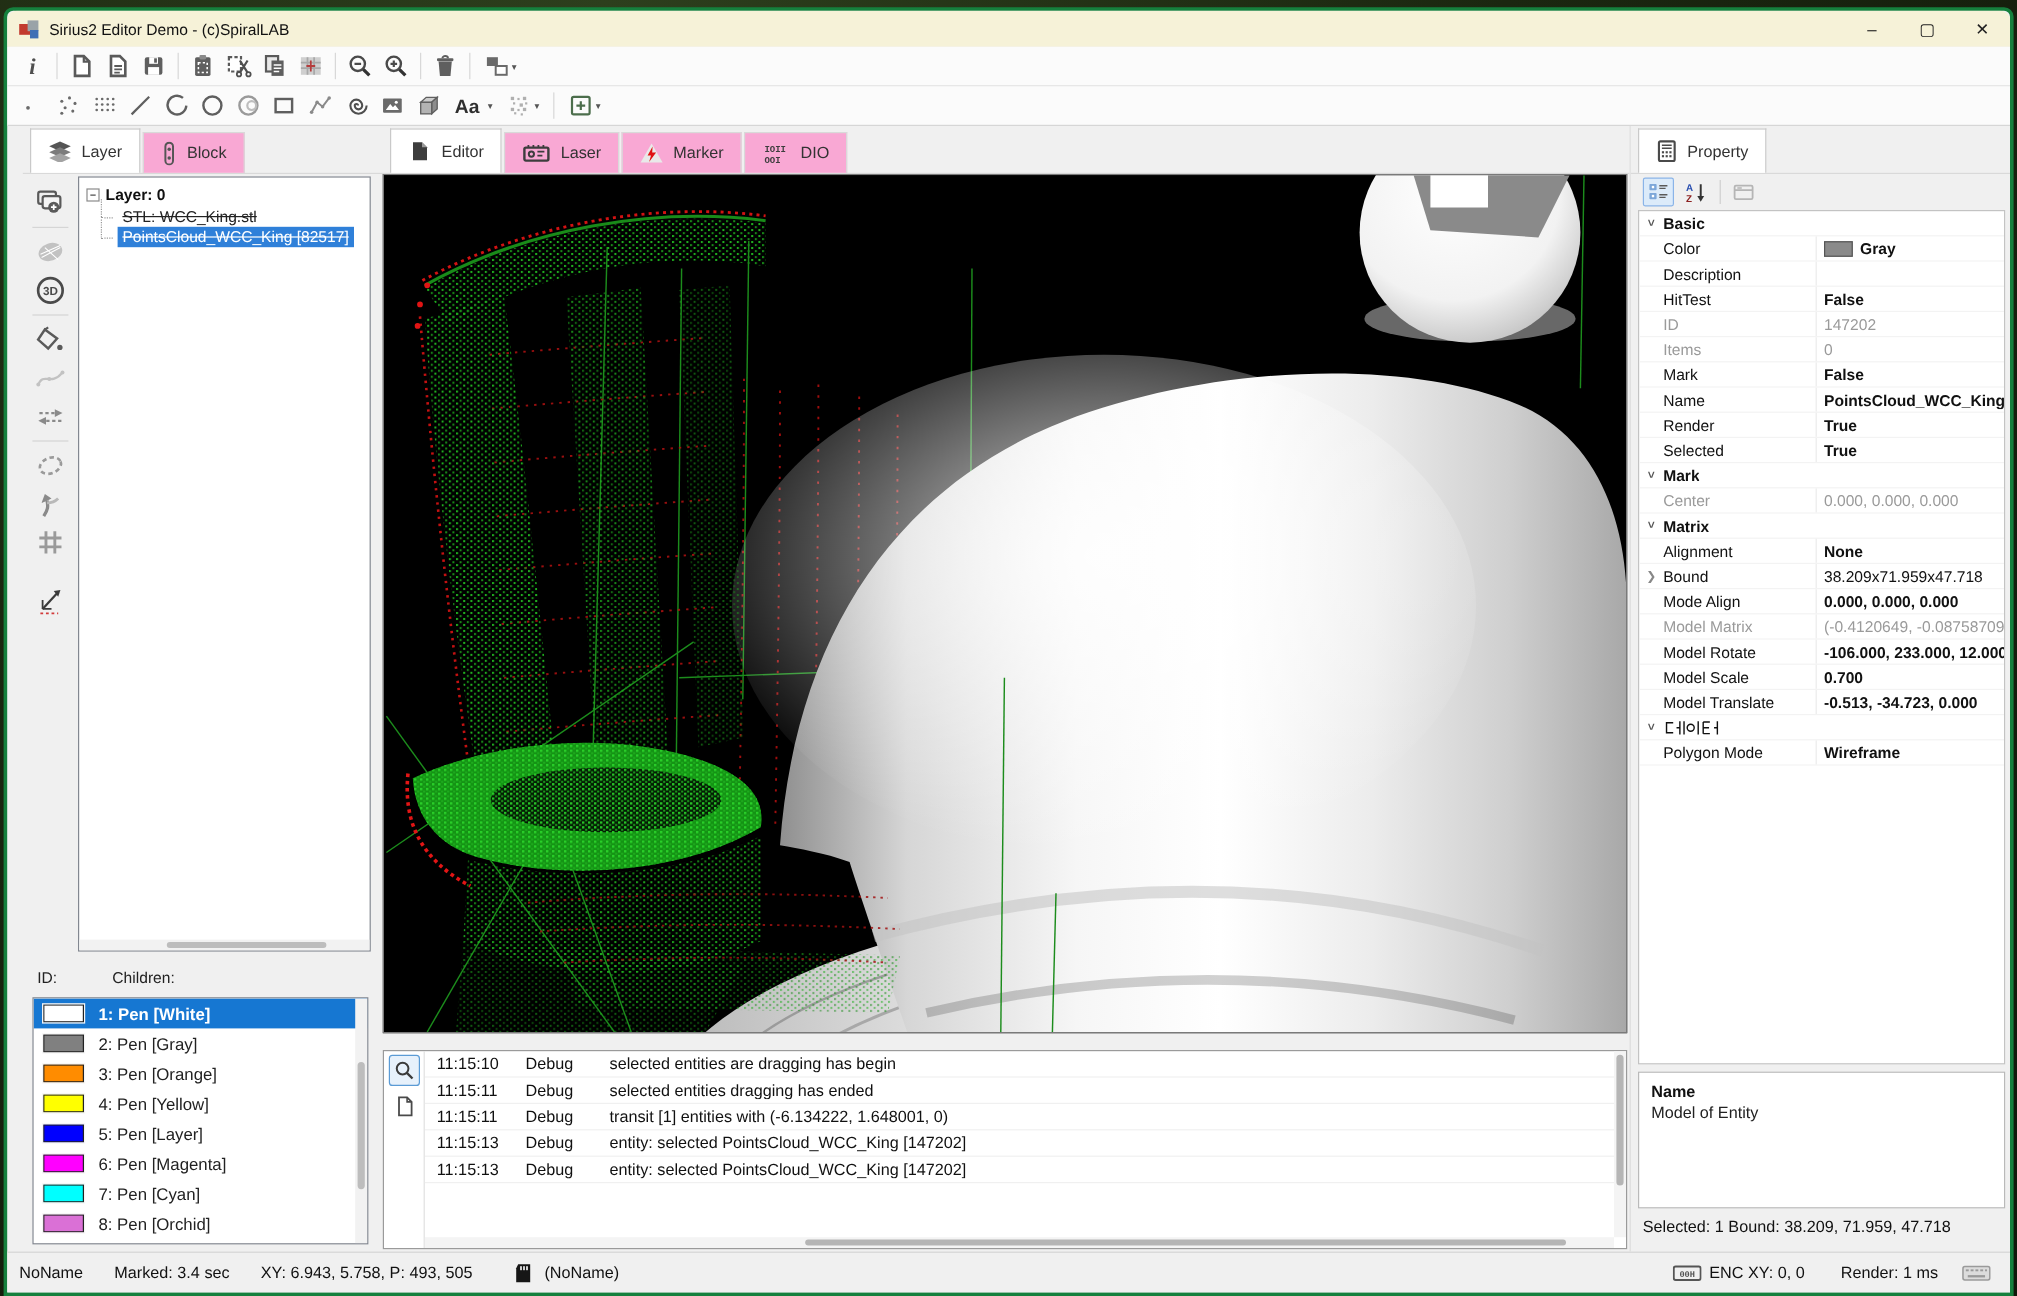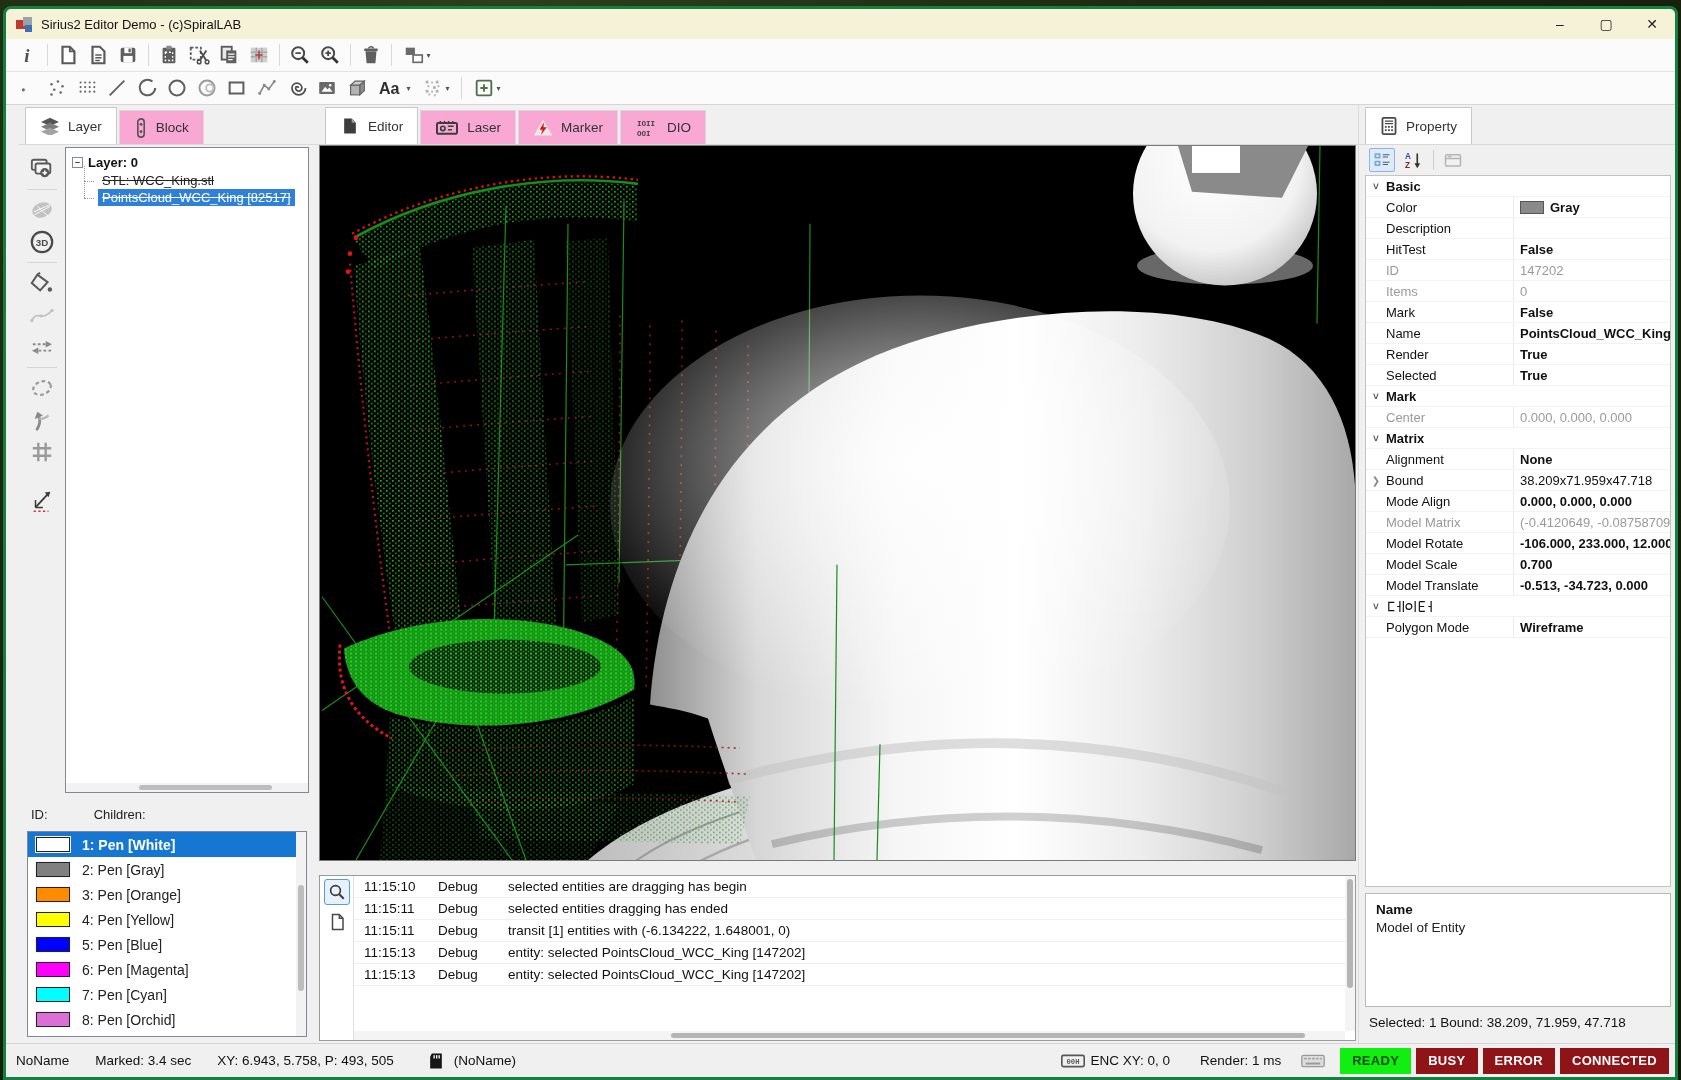--- a/index.html
+++ b/index.html
@@ -489,21 +489,21 @@
             <span>3: Pen [Orange]</span>
           </div>
 
           <div class="penrow">
             <span class="swatch" style="background: rgb(255, 255, 0);"></span>
             <span>4: Pen [Yellow]</span>
           </div>
 
           <div class="penrow">
             <span class="swatch" style="background: rgb(0, 0, 255);"></span>
-            <span>5: Pen [Blue]</span>
+            <span>5: Pen [Layer]</span>
           </div>
 
           <div class="penrow">
             <span class="swatch" style="background: rgb(255, 0, 255);"></span>
             <span>6: Pen [Magenta]</span>
           </div>
 
           <div class="penrow">
             <span class="swatch" style="background: rgb(0, 255, 255);"></span>
             <span>7: Pen [Cyan]</span>
@@ -1064,24 +1064,14 @@
         <rect x="1" y="2" width="28" height="14" rx="2" fill="#dcdcdc" stroke="#9a9a9a" stroke-width="1.6"></rect>
         <g fill="#9a9a9a">
           <rect x="4" y="5" width="3" height="2"></rect>
           <rect x="9" y="5" width="3" height="2"></rect>
           <rect x="14" y="5" width="3" height="2"></rect>
           <rect x="19" y="5" width="3" height="2"></rect>
           <rect x="24" y="5" width="2" height="2"></rect>
           <rect x="6" y="11" width="18" height="2.4"></rect>
         </g>
       </svg>
-    <span style="display:flex">
-
-        <span class="badge" style="background: rgb(16, 239, 16); color: rgb(11, 74, 11);">READY</span>
-
-        <span class="badge" style="background: rgb(142, 20, 24); color: rgb(255, 255, 255);">BUSY</span>
-
-        <span class="badge" style="background: rgb(142, 20, 24); color: rgb(255, 255, 255);">ERROR</span>
-
-        <span class="badge" style="background: rgb(142, 20, 24); color: rgb(255, 255, 255);">CONNECTED</span>
-      </span>
   </div>
 </div>
 
 </body></html>

